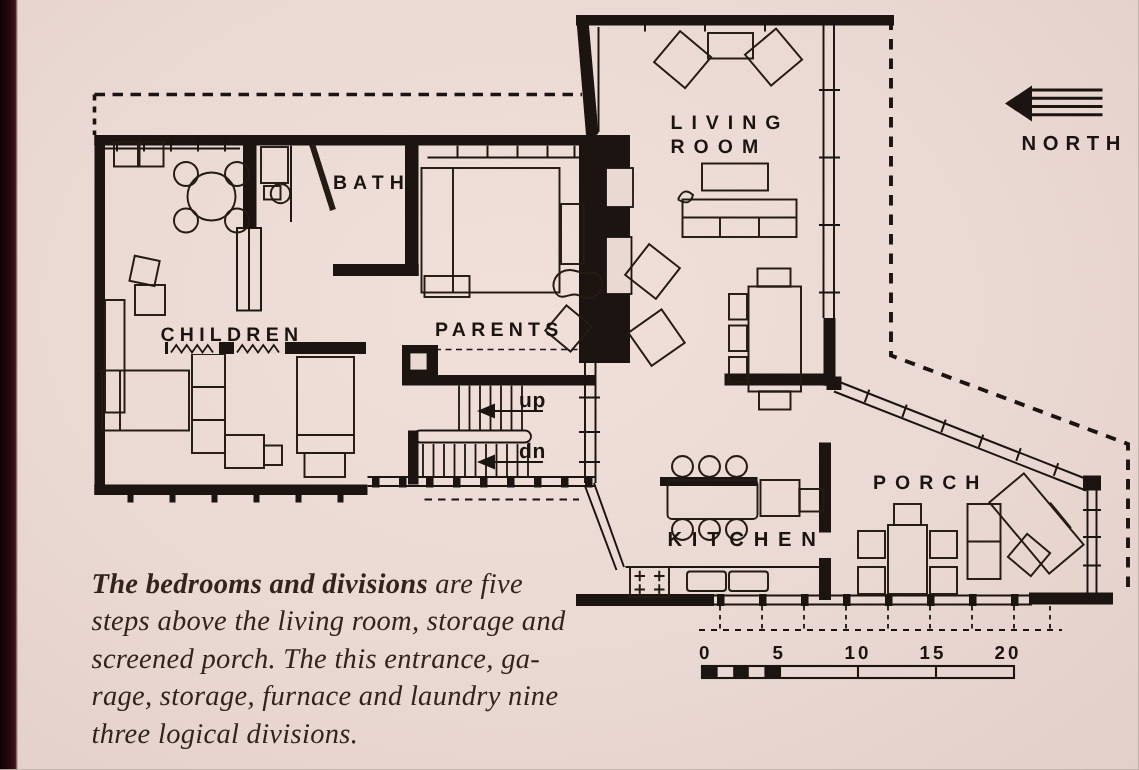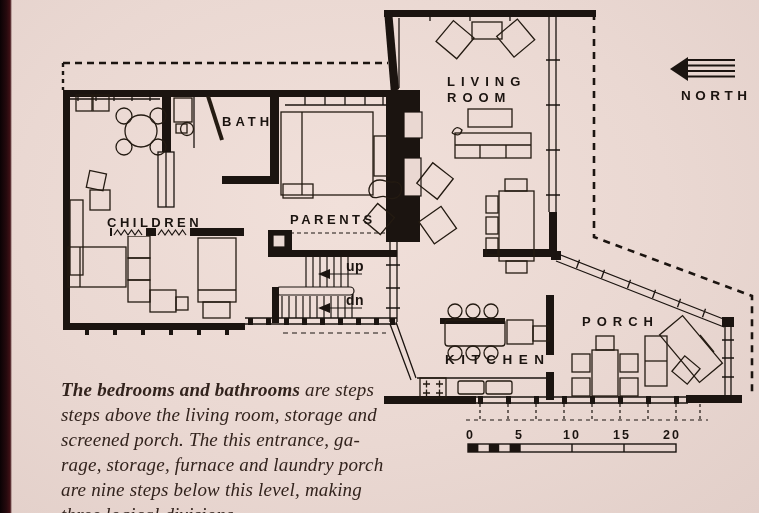--- a/index.html
+++ b/index.html
@@ -280,20 +280,19 @@
       <text x="447" y="86" font-size="13" letter-spacing="6">LIVING</text>
       <text x="447" y="102" font-size="13" letter-spacing="6">ROOM</text>
       <text x="445" y="364" font-size="13.5" letter-spacing="6.5">KITCHEN</text>
       <text x="582" y="326" font-size="13" letter-spacing="6">PORCH</text>
       <text x="346" y="271" font-size="14" letter-spacing="0.5">up</text>
       <text x="346" y="305" font-size="14" letter-spacing="0.5">dn</text>
     </g>
   </svg>
 
   <div class="caption">
-    <div class="cap-line"><span class="lead">The bedrooms and bathrooms</span><span> are steps</span></div>
+    <div class="cap-line"><span class="lead">The bedrooms and divisions</span><span> are five</span></div>
     <div class="cap-line">steps above the living room, storage and</div>
     <div class="cap-line">screened porch.  The this entrance, ga-</div>
-    <div class="cap-line">rage, storage, furnace and laundry porch</div>
-    <div class="cap-line">are nine steps below this level, making</div>
+    <div class="cap-line">rage, storage, furnace and laundry nine</div>
     <div class="cap-line">three logical divisions.</div>
   </div>
 </div>
 
 </body></html>

